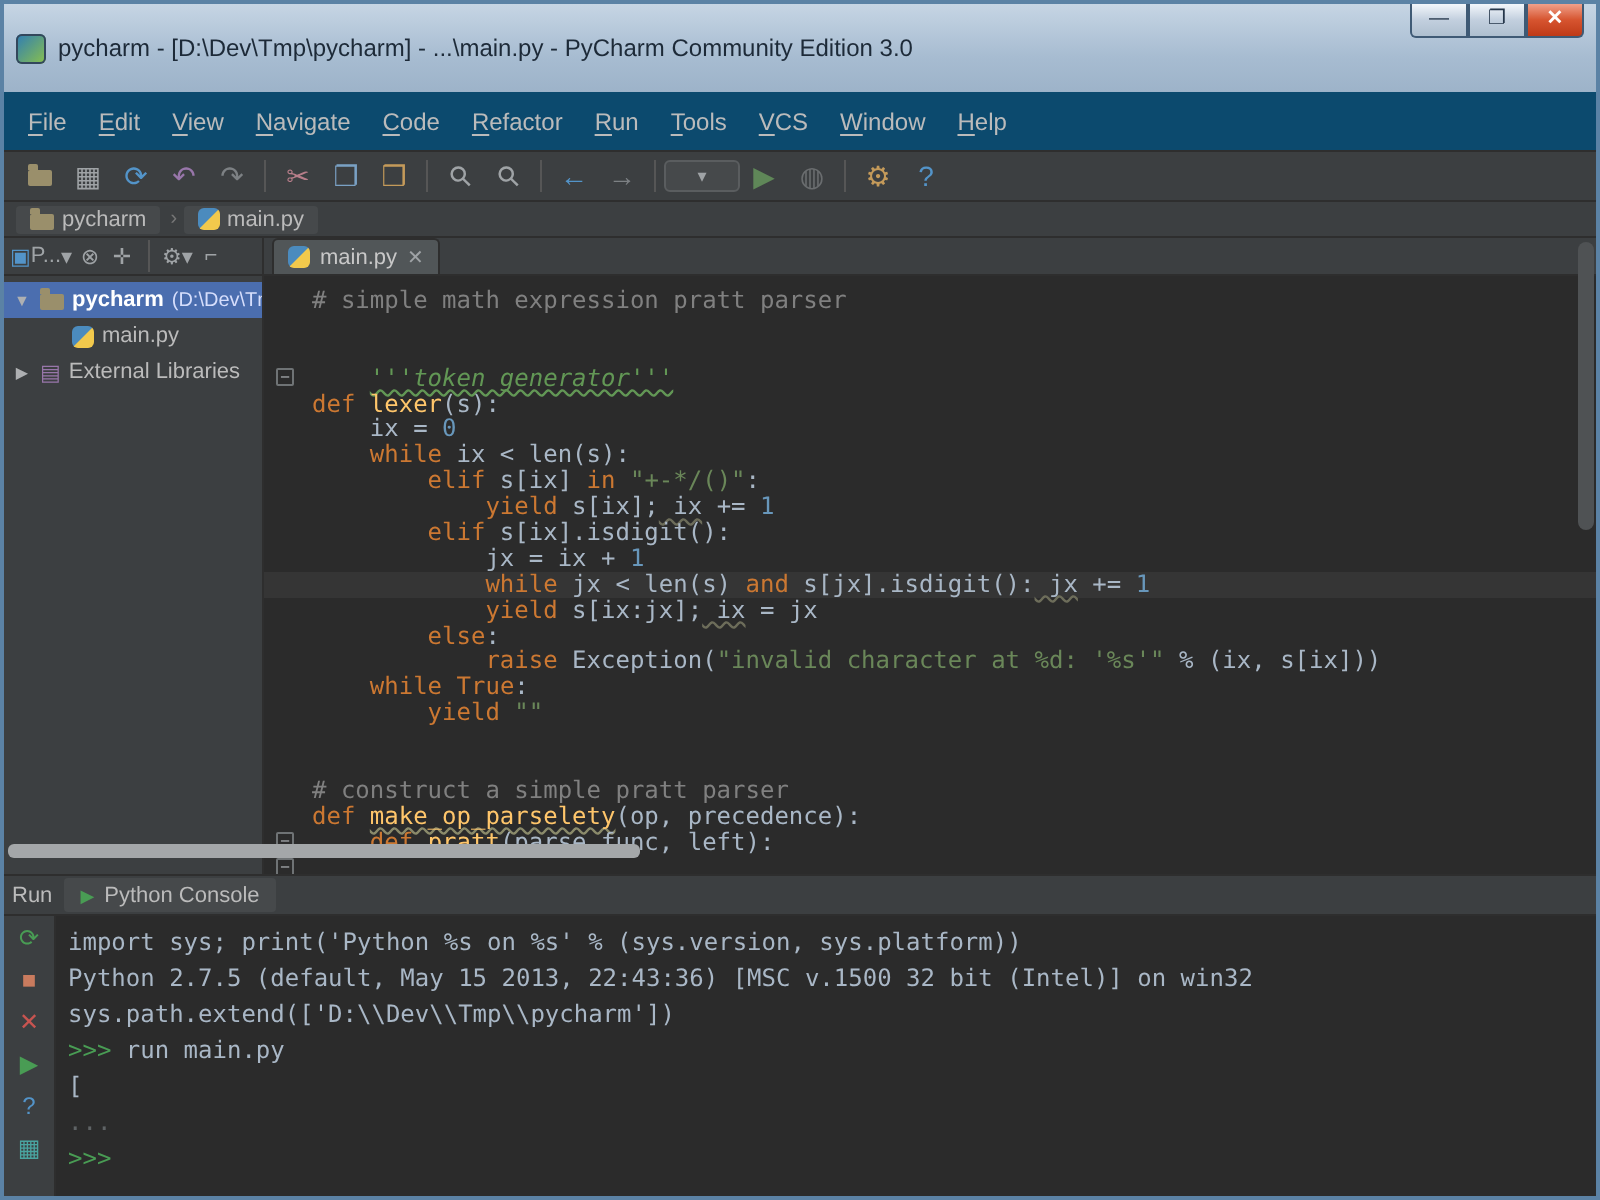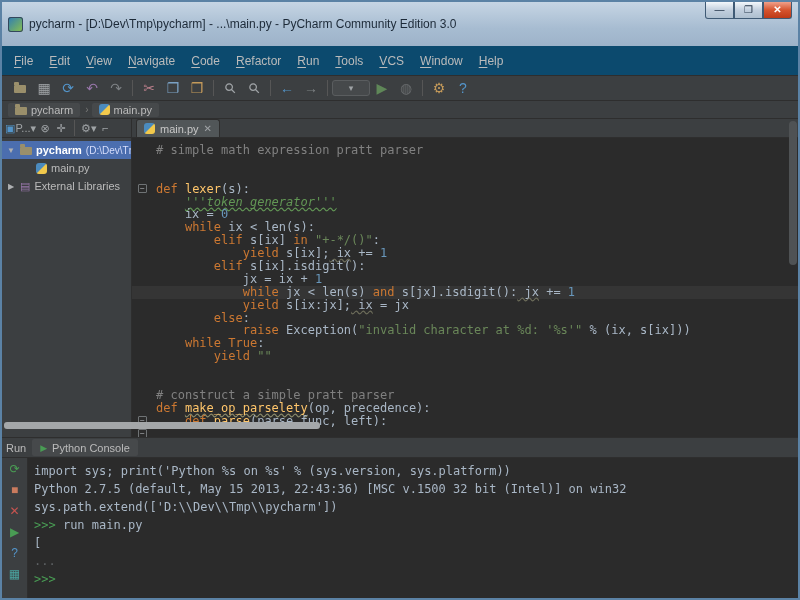--- a/index.html
+++ b/index.html
@@ -247,39 +247,39 @@
         <div class="edtab">
           <span class="ic-python"></span>
           <span>main.py</span>
           <span class="tabclose">✕</span>
         </div>
       </div>
       <div class="code">
           <div class="cl"><span class="c"># simple math expression pratt parser</span></div>
           <div class="cl"></div>
           <div class="cl"></div>
+          <div class="cl"><span class="t">    </span><span class="d">'''token generator'''</span></div>
           <div class="cl"><span class="k">def </span><span class="f">lexer</span><span class="t">(s):</span></div>
-          <div class="cl"><span class="t">    </span><span class="d">'''token generator'''</span></div>
           <div class="cl"><span class="t">    ix = </span><span class="n">0</span></div>
           <div class="cl"><span class="t">    </span><span class="k">while</span><span class="t"> ix &lt; len(s):</span></div>
           <div class="cl"><span class="t">        </span><span class="k">elif</span><span class="t"> s[ix] </span><span class="k">in</span><span class="t"> </span><span class="s">"+-*/()"</span><span class="t">:</span></div>
           <div class="cl"><span class="t">            </span><span class="k">yield</span><span class="t"> s[ix];</span><span class="t w2"> ix</span><span class="t"> += </span><span class="n">1</span></div>
           <div class="cl"><span class="t">        </span><span class="k">elif</span><span class="t"> s[ix].isdigit():</span></div>
           <div class="cl"><span class="t">            jx = ix + </span><span class="n">1</span></div>
           <div class="cl cur"><span class="t">            </span><span class="k">while</span><span class="t"> jx &lt; len(s) </span><span class="k">and</span><span class="t"> s[jx].isdigit():</span><span class="t w2"> jx</span><span class="t"> += </span><span class="n">1</span></div>
           <div class="cl"><span class="t">            </span><span class="k">yield</span><span class="t"> s[ix:jx];</span><span class="t w2"> ix</span><span class="t"> = jx</span></div>
           <div class="cl"><span class="t">        </span><span class="k">else</span><span class="t">:</span></div>
           <div class="cl"><span class="t">            </span><span class="k">raise</span><span class="t"> Exception(</span><span class="s">"invalid character at %d: '%s'"</span><span class="t"> % (ix, s[ix]))</span></div>
           <div class="cl"><span class="t">    </span><span class="k">while</span><span class="t"> </span><span class="k">True</span><span class="t">:</span></div>
           <div class="cl"><span class="t">        </span><span class="k">yield</span><span class="t"> </span><span class="s">""</span></div>
           <div class="cl"></div>
           <div class="cl"></div>
           <div class="cl"><span class="c"># construct a simple pratt parser</span></div>
           <div class="cl"><span class="k">def </span><span class="f w2">make_op_parselety</span><span class="t">(op, precedence):</span></div>
-          <div class="cl"><span class="t">    </span><span class="k">def </span><span class="f">parse</span><span class="t">(parse_func, left):</span></div>
+          <div class="cl"><span class="t">    </span><span class="k">def </span><span class="f">pratt</span><span class="t">(parse_func, left):</span></div>
           <span class="fold" style="top: 45.7px;">−</span>
           <span class="fold" style="top: 277.9px;">−</span>
           <span class="fold" style="top: 290.8px;">−</span>
         </div>
       <div class="vscroll">
         <div class="vthumb"></div>
       </div>
     </div>
     <div class="hthumb"></div>
   </div>

